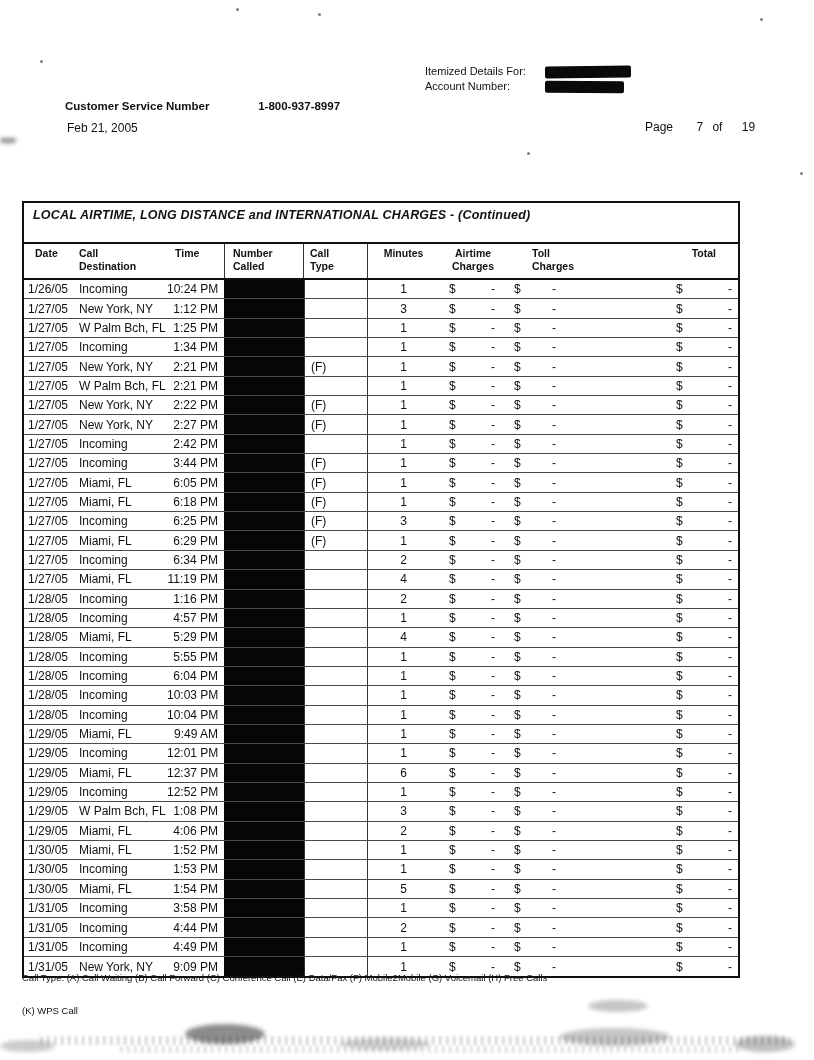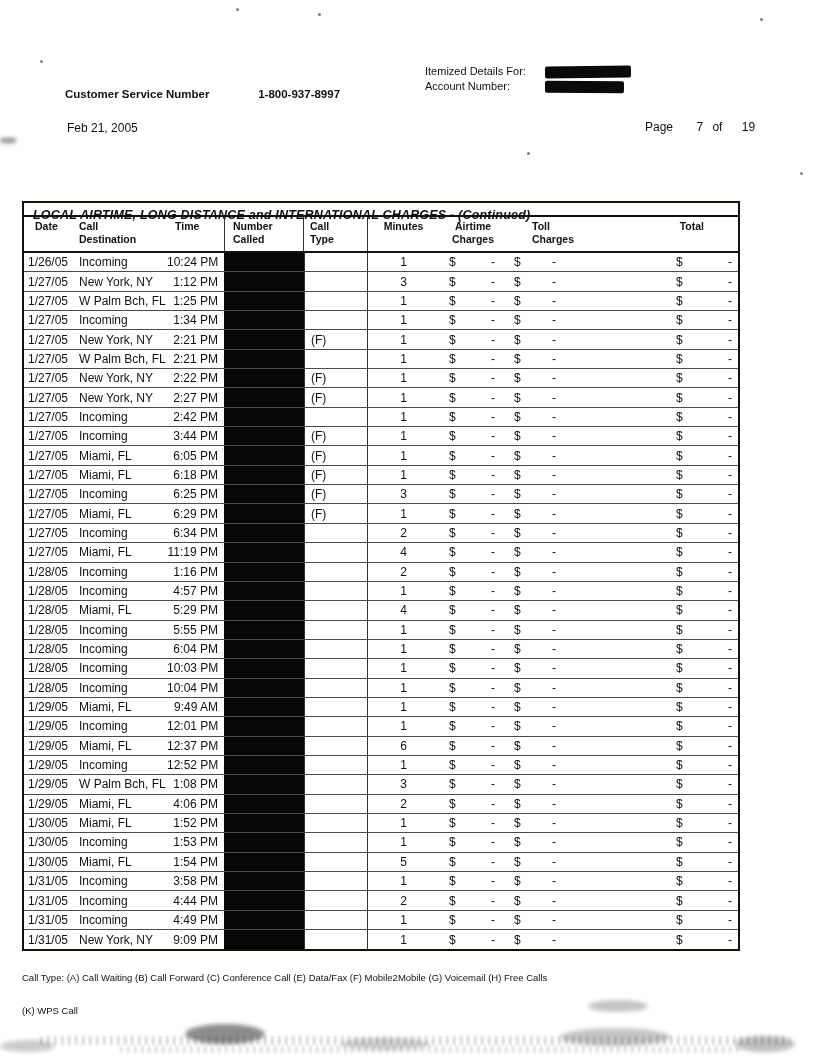--- a/index.html
+++ b/index.html
@@ -11,49 +11,49 @@
   }
 
   
   .hdr-right { position: absolute; left: 425px; top: 64px; font-size: 11px; line-height: 15px; }
   .hdr-row { display: flex; align-items: center; height: 15px; }
   .hdr-row .lbl { display: inline-block; width: 120px; }
   .redact { display: inline-block; background: #0a0a0a; height: 12px; border-radius: 2px; }
   .redact.r1 { width: 86px; transform: rotate(-0.6deg); }
   .redact.r2 { width: 79px; transform: rotate(0.4deg); margin-top: 1px; }
 
-  .cs-line { position: absolute; left: 65px; top: 88px; font-size: 11.5px; font-weight: bold; }
+  .cs-line { position: absolute; left: 65px; top: 100px; font-size: 11.5px; font-weight: bold; }
   .cs-line .lbl { display: inline-block; width: 190px; }
   .date-line { position: absolute; left: 67px; top: 121px; font-size: 12px; }
   .page-line { position: absolute; left: 645px; top: 120px; font-size: 12px; }
   .page-line span { display: inline-block; }
   .page-line .pcur { margin-left: 20px; }
   .page-line .pof  { margin-left: 6px; }
   .page-line .ptot { margin-left: 16px; }
 
   
   .table-wrap { position: absolute; left: 22px; top: 201px; width: 718px; border: 2px solid #111; background: #fff; }
   .title-bar {
-    height: 14px; line-height: 24px; padding-left: 9px;
+    height: 41px; line-height: 24px; padding-left: 9px;
     font-size: 12.5px; font-weight: bold; font-style: italic;
     border-bottom: 2px solid #111; letter-spacing: 0.2px;
   }
   .grid { display: grid; grid-template-columns: 50px 93px 57px 80px 64px 71px 68px 107px 124px; }
   .header-row { height: 36px; border-bottom: 2px solid #111; font-size: 10.5px; font-weight: bold; }
   .hc { padding-top: 3px; line-height: 13px; }
   .hc span { display: block; }
   .hc.c-date  { padding-left: 11px; }
   .hc.c-dest  { padding-left: 5px; }
   .hc.c-time  { padding-left: 8px; }
   .hc.c-num   { padding-left: 8px; border-left: 1px solid #333; border-right: 1px solid #333; }
   .hc.c-type  { padding-left: 6px; border-right: 1px solid #333; }
   .hc.c-min   { text-align: center; }
   .hc.c-air   { text-align: center; }
   .hc.c-toll  { padding-left: 25px; }
-  .hc.c-total { text-align: right; padding-right: 34px; }
+  .hc.c-total { text-align: right; padding-right: 22px; }
 
   .body-row { height: 19.35px; border-bottom: 1px solid #4a4a4a; font-size: 12px; align-items: center; }
   .body-row:last-child { border-bottom: none; }
   .bc { line-height: 18px; white-space: nowrap; overflow: hidden; }
   .bc.c-date  { padding-left: 4px; }
   .bc.c-dest  { padding-left: 5px; }
   .bc.c-time  { text-align: right; padding-right: 6px; }
   .bc.c-num   { background: #060606; height: 100%; }
   .bc.c-type  { padding-left: 6px; border-left: 1px solid #333; border-right: 1px solid #333; height: 100%; display: flex; align-items: center; }
   .bc.c-min   { text-align: center; }

